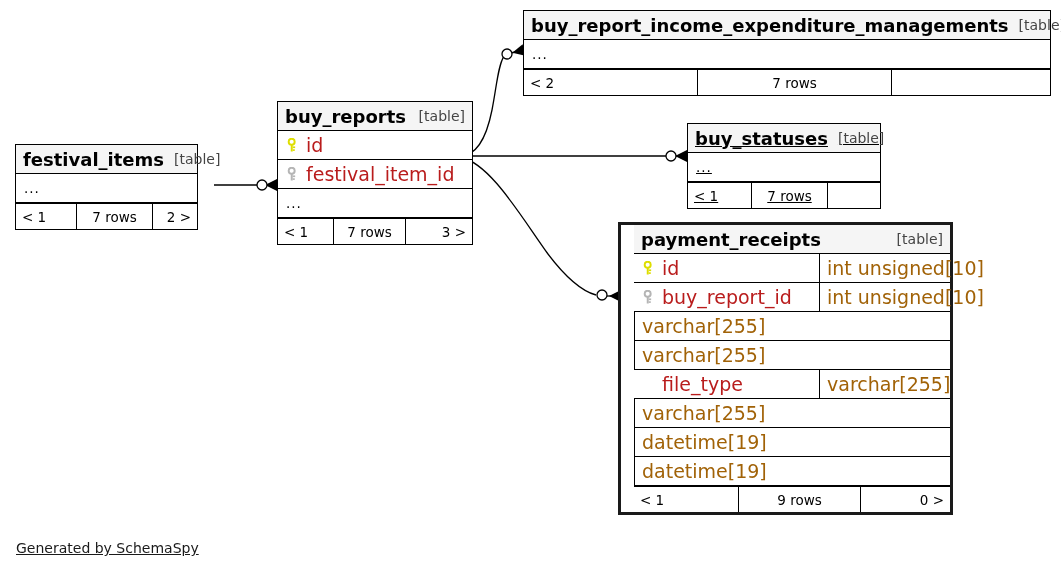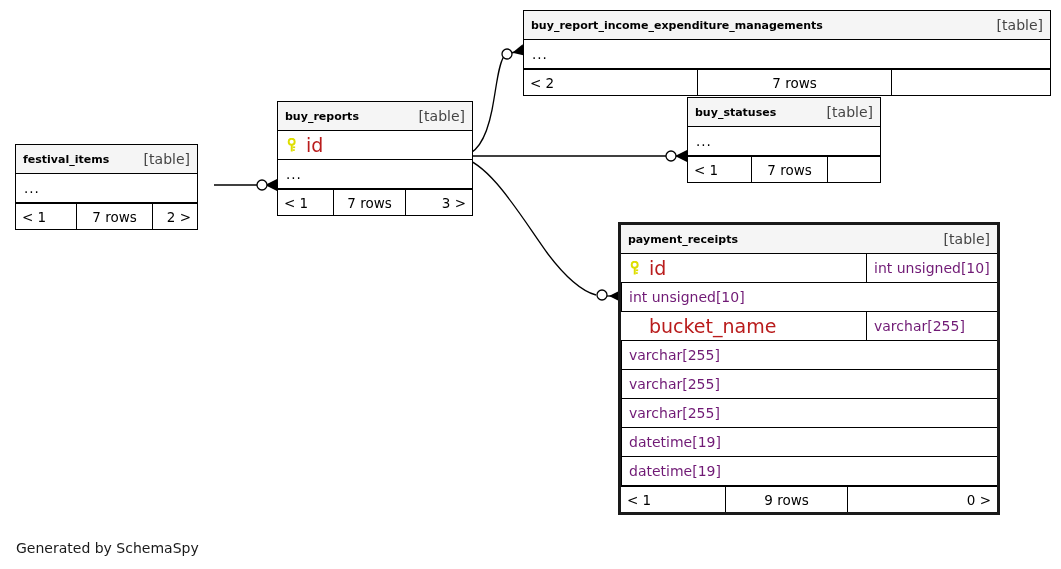--- a/index.html
+++ b/index.html
@@ -45,21 +45,21 @@
     border-bottom: 1px solid #000000;
     box-sizing: border-box;
     display: flex;
     align-items: center;
     justify-content: space-between;
     padding: 0 7px;
     height: 29px;
   }
   .tbl-name {
     font-weight: bold;
-    font-size: 11px;
+    font-size: 18px;
     color: #000000;
     white-space: nowrap;
   }
   .tbl-tag {
     font-size: 14px;
     color: #444444;
     white-space: nowrap;
     padding-left: 10px;
   }
   .tbl-row {
@@ -81,22 +81,22 @@
     color: #b91c1c;
     white-space: nowrap;
     box-sizing: border-box;
   }
   .col-type {
     flex: 0 0 auto;
     display: flex;
     align-items: center;
     padding-left: 7px;
     padding-right: 7px;
-    font-size: 14px;
-    color: #701a75;
+    font-size: 19px;
+    color: #a16207;
     white-space: nowrap;
     border-left: 1px solid #000000;
     box-sizing: border-box;
     width: 131px;
   }
   .ellipsis-row {
     display: flex;
     align-items: center;
     padding-left: 8px;
     font-size: 13.5px;
@@ -141,20 +141,21 @@
   }
   .foot-left   { justify-content: flex-start; }
   .foot-center { justify-content: center; }
   .foot-right  { justify-content: flex-end; }
   .credit {
     position: absolute;
     font-size: 14px;
     color: #1a1a1a;
     white-space: nowrap;
     z-index: 3;
+    text-decoration: underline;
   }
 </style>
 </head>
 <body>
 
 <div id="diagram">
 
   <svg class="edges" viewBox="0 0 1061 569" width="1061" height="569">
     <defs>
       <marker id="crowfoot" markerWidth="14" markerHeight="14" refX="13" refY="6" orient="auto" markerUnits="userSpaceOnUse">
@@ -193,21 +194,21 @@
       <span class="tbl-tag">[table]</span>
     </div>
     <div class="ellipsis-row">...</div>
     <div class="tbl-footer">
       <div class="foot-cell foot-left" style="width:174px;">&lt; 2</div>
       <div class="foot-cell foot-center" style="width:194px;">7 rows</div>
       <div class="foot-cell foot-right" style="flex:1 1 auto;"></div>
     </div>
   </div>
 
-  <div class="table-box" style="left:687px; top:97px; width:194px;">
+  <div class="table-box" style="left:687px; top:123px; width:194px;text-decoration:underline;">
     <div class="tbl-header">
       <span class="tbl-name">buy_statuses</span>
       <span class="tbl-tag">[table]</span>
     </div>
     <div class="ellipsis-row">...</div>
     <div class="tbl-footer">
       <div class="foot-cell foot-left" style="width:64px;">&lt; 1</div>
       <div class="foot-cell foot-center" style="width:76px;">7 rows</div>
       <div class="foot-cell foot-right" style="flex:1 1 auto;"></div>
     </div>
@@ -226,20 +227,33 @@
             <circle cx="5" cy="4" r="3.2" fill="none" stroke="#dede00" stroke-width="2.1"></circle>
             <rect x="4" y="6.4" width="2.1" height="8" fill="#dede00"></rect>
             <rect x="6.1" y="9" width="2.6" height="1.8" fill="#dede00"></rect>
             <rect x="6.1" y="12" width="2.2" height="1.8" fill="#dede00"></rect>
           </svg>
         </span>
         <span>id</span>
       </div>
     </div>
 
+    <div class="tbl-row">
+      <div class="col-name">
+        <span class="key-icon">
+          <svg width="15" height="15" viewBox="0 0 16 16">
+            <circle cx="5" cy="4" r="3.2" fill="none" stroke="#b5b5b5" stroke-width="2.1"></circle>
+            <rect x="4" y="6.4" width="2.1" height="8" fill="#b5b5b5"></rect>
+            <rect x="6.1" y="9" width="2.6" height="1.8" fill="#b5b5b5"></rect>
+            <rect x="6.1" y="12" width="2.2" height="1.8" fill="#b5b5b5"></rect>
+          </svg>
+        </span>
+        <span>festival_item_id</span>
+      </div>
+    </div>
 
     <div class="ellipsis-row">...</div>
 
     <div class="tbl-footer">
       <div class="foot-cell foot-left" style="width:56px;">&lt; 1</div>
       <div class="foot-cell foot-center" style="width:72px;">7 rows</div>
       <div class="foot-cell foot-right" style="flex:1 1 auto;">3 &gt;</div>
     </div>
   </div>
 
@@ -249,21 +263,21 @@
       <span class="tbl-tag">[table]</span>
     </div>
     <div class="ellipsis-row">...</div>
     <div class="tbl-footer">
       <div class="foot-cell foot-left" style="width:61px;">&lt; 1</div>
       <div class="foot-cell foot-center" style="width:76px;">7 rows</div>
       <div class="foot-cell foot-right" style="flex:1 1 auto;">2 &gt;</div>
     </div>
   </div>
 
-  <div class="table-box focal" style="left:618px; top:222px; width:382px;">
+  <div class="table-box focal" style="left:618px; top:222px; width:335px;padding-left:13px;">
     <div class="tbl-header">
       <span class="tbl-name">payment_receipts</span>
       <span class="tbl-tag">[table]</span>
     </div>
 
     <div class="tbl-row">
       <div class="col-name">
         <span class="key-icon">
           <svg width="15" height="15" viewBox="0 0 16 16">
             <circle cx="5" cy="4" r="3.2" fill="none" stroke="#dede00" stroke-width="2.1"></circle>
@@ -271,36 +285,47 @@
             <rect x="6.1" y="9" width="2.6" height="1.8" fill="#dede00"></rect>
             <rect x="6.1" y="12" width="2.2" height="1.8" fill="#dede00"></rect>
           </svg>
         </span>
         <span>id</span>
       </div>
       <div class="col-type">int unsigned[10]</div>
     </div>
 
     <div class="tbl-row">
+      <div class="col-name">
+        <span class="key-icon">
+          <svg width="15" height="15" viewBox="0 0 16 16">
+            <circle cx="5" cy="4" r="3.2" fill="none" stroke="#b5b5b5" stroke-width="2.1"></circle>
+            <rect x="4" y="6.4" width="2.1" height="8" fill="#b5b5b5"></rect>
+            <rect x="6.1" y="9" width="2.6" height="1.8" fill="#b5b5b5"></rect>
+            <rect x="6.1" y="12" width="2.2" height="1.8" fill="#b5b5b5"></rect>
+          </svg>
+        </span>
+        <span>buy_report_id</span>
+      </div>
       <div class="col-type">int unsigned[10]</div>
     </div>
 
     <div class="tbl-row">
+      <div class="col-type">varchar[255]</div>
+    </div>
+
+    <div class="tbl-row">
+      <div class="col-type">varchar[255]</div>
+    </div>
+
+    <div class="tbl-row">
       <div class="col-name">
         <span class="key-spacer"></span>
-        <span>bucket_name</span>
-      </div>
-      <div class="col-type">varchar[255]</div>
-    </div>
-
-    <div class="tbl-row">
-      <div class="col-type">varchar[255]</div>
-    </div>
-
-    <div class="tbl-row">
+        <span>file_type</span>
+      </div>
       <div class="col-type">varchar[255]</div>
     </div>
 
     <div class="tbl-row">
       <div class="col-type">varchar[255]</div>
     </div>
 
     <div class="tbl-row">
       <div class="col-type">datetime[19]</div>
     </div>

